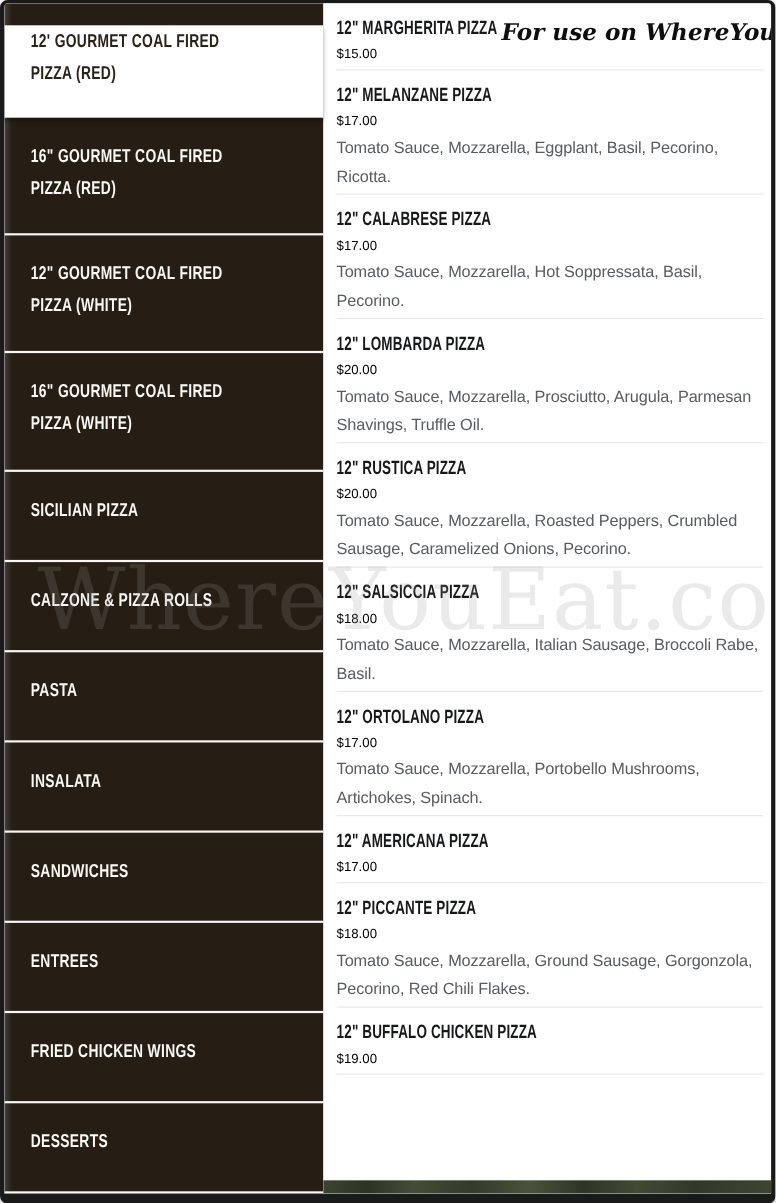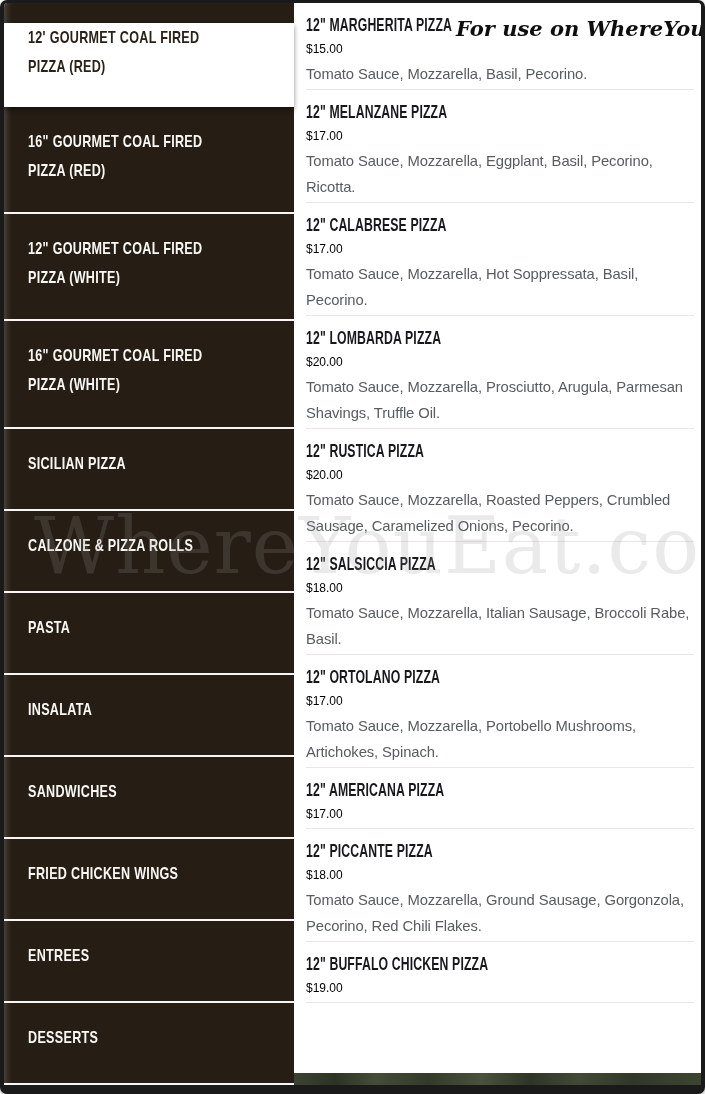--- a/index.html
+++ b/index.html
@@ -160,39 +160,38 @@
 
   <div class="cat">
     <span class="cat-label">INSALATA</span>
   </div>
 
   <div class="cat">
     <span class="cat-label">SANDWICHES</span>
   </div>
 
   <div class="cat">
+    <span class="cat-label">ENTREES</span>
+  </div>
+
+  <div class="cat">
     <span class="cat-label">FRIED CHICKEN WINGS</span>
-  </div>
-
-  <div class="cat">
-    <span class="cat-label">ENTREES</span>
   </div>
 
   <div class="cat">
     <span class="cat-label">DESSERTS</span>
   </div>
 
 </aside>
 
   <main class="content">
     <div class="items" id="items">
   <section class="item">
     <h3 class="item-name">12" MARGHERITA PIZZA</h3>
     <div class="item-price">$15.00</div>
-    <p class="item-desc">Tomato Sauce, Mozzarella, Basil, Pecorino.</p>
   </section>
 
   <section class="item">
     <h3 class="item-name">12" MELANZANE PIZZA</h3>
     <div class="item-price">$17.00</div>
     <p class="item-desc">Tomato Sauce, Mozzarella, Eggplant, Basil, Pecorino, Ricotta.</p>
   </section>
 
   <section class="item">
     <h3 class="item-name">12" CALABRESE PIZZA</h3>

